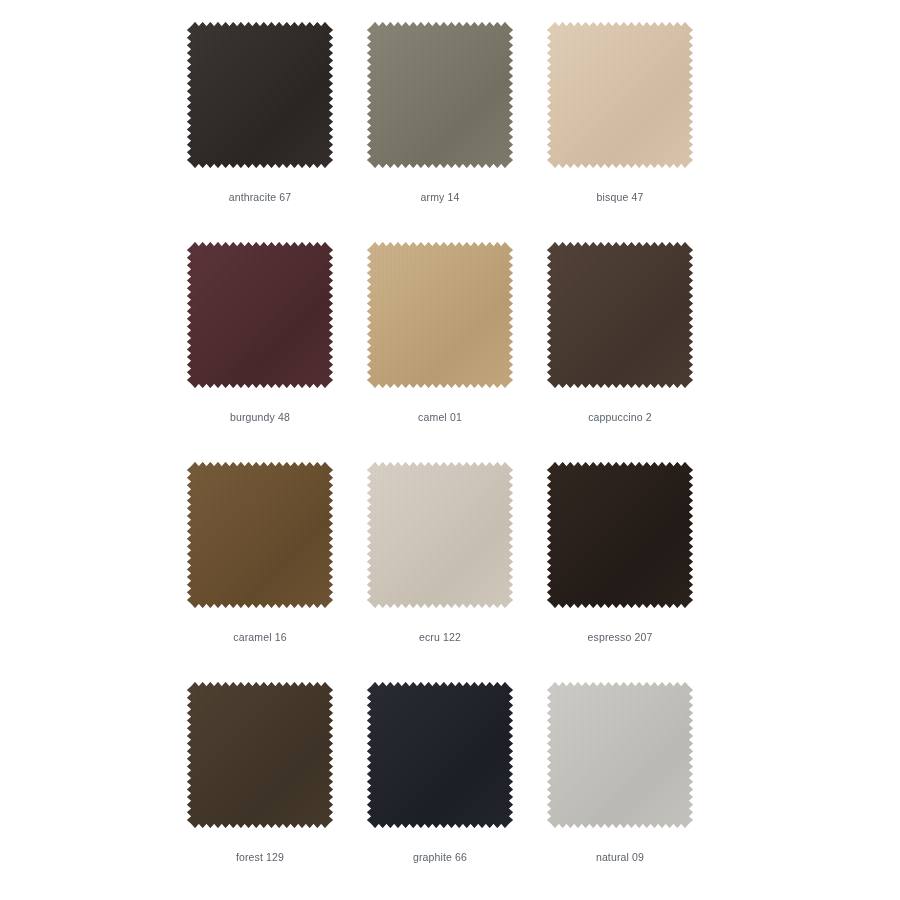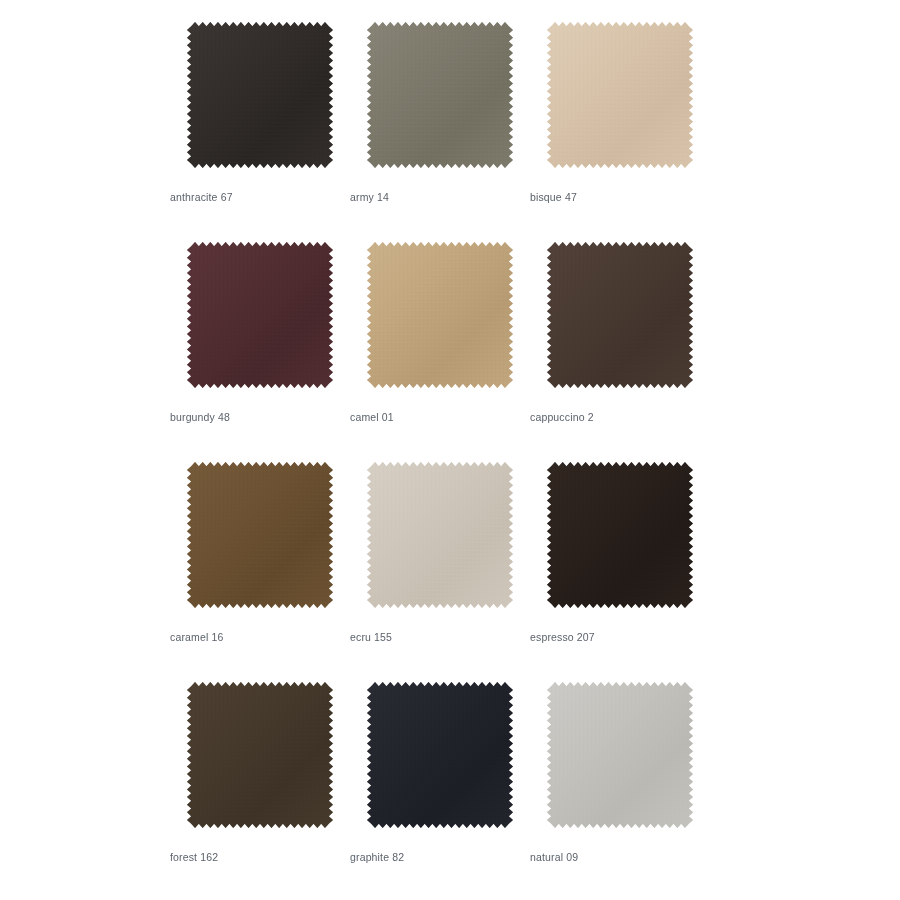--- a/index.html
+++ b/index.html
@@ -65,21 +65,21 @@
   .swatch-chip svg {
     display: block;
     width: 146px;
     height: 146px;
   }
 
   .swatch-label {
     font-size: 10.5px;
     color: #5b626b;
     letter-spacing: 0.15px;
-    text-align: left;
+    text-align: center;
     width: 100%;
     position: absolute;
     left: 0;
     top: 176px;
     line-height: 14px;
     white-space: nowrap;
   }
 </style>
 </head>
 <body>
@@ -269,21 +269,21 @@
                   <rect x="0" y="0" width="1" height="4" fill="#bfb6a9" opacity="0.18"></rect>
                   <rect x="0" y="0" width="4" height="1" fill="#dcd5cb" opacity="0.14"></rect>
                 </pattern>
               </defs>
               <path d="M 4.20 4.20 L 8.02 0.00 L 11.84 4.20 L 15.67 0.00 L 19.49 4.20 L 23.31 0.00 L 27.13 4.20 L 30.96 0.00 L 34.78 4.20 L 38.60 0.00 L 42.42 4.20 L 46.24 0.00 L 50.07 4.20 L 53.89 0.00 L 57.71 4.20 L 61.53 0.00 L 65.36 4.20 L 69.18 0.00 L 73.00 4.20 L 76.82 0.00 L 80.64 4.20 L 84.47 0.00 L 88.29 4.20 L 92.11 0.00 L 95.93 4.20 L 99.76 0.00 L 103.58 4.20 L 107.40 0.00 L 111.22 4.20 L 115.04 0.00 L 118.87 4.20 L 122.69 0.00 L 126.51 4.20 L 130.33 0.00 L 134.16 4.20 L 137.98 0.00 L 141.80 4.20 L 146.00 8.02 L 141.80 11.84 L 146.00 15.67 L 141.80 19.49 L 146.00 23.31 L 141.80 27.13 L 146.00 30.96 L 141.80 34.78 L 146.00 38.60 L 141.80 42.42 L 146.00 46.24 L 141.80 50.07 L 146.00 53.89 L 141.80 57.71 L 146.00 61.53 L 141.80 65.36 L 146.00 69.18 L 141.80 73.00 L 146.00 76.82 L 141.80 80.64 L 146.00 84.47 L 141.80 88.29 L 146.00 92.11 L 141.80 95.93 L 146.00 99.76 L 141.80 103.58 L 146.00 107.40 L 141.80 111.22 L 146.00 115.04 L 141.80 118.87 L 146.00 122.69 L 141.80 126.51 L 146.00 130.33 L 141.80 134.16 L 146.00 137.98 L 141.80 141.80 L 137.98 146.00 L 134.16 141.80 L 130.33 146.00 L 126.51 141.80 L 122.69 146.00 L 118.87 141.80 L 115.04 146.00 L 111.22 141.80 L 107.40 146.00 L 103.58 141.80 L 99.76 146.00 L 95.93 141.80 L 92.11 146.00 L 88.29 141.80 L 84.47 146.00 L 80.64 141.80 L 76.82 146.00 L 73.00 141.80 L 69.18 146.00 L 65.36 141.80 L 61.53 146.00 L 57.71 141.80 L 53.89 146.00 L 50.07 141.80 L 46.24 146.00 L 42.42 141.80 L 38.60 146.00 L 34.78 141.80 L 30.96 146.00 L 27.13 141.80 L 23.31 146.00 L 19.49 141.80 L 15.67 146.00 L 11.84 141.80 L 8.02 146.00 L 4.20 141.80 L 0.00 137.98 L 4.20 134.16 L 0.00 130.33 L 4.20 126.51 L 0.00 122.69 L 4.20 118.87 L 0.00 115.04 L 4.20 111.22 L 0.00 107.40 L 4.20 103.58 L 0.00 99.76 L 4.20 95.93 L 0.00 92.11 L 4.20 88.29 L 0.00 84.47 L 4.20 80.64 L 0.00 76.82 L 4.20 73.00 L 0.00 69.18 L 4.20 65.36 L 0.00 61.53 L 4.20 57.71 L 0.00 53.89 L 4.20 50.07 L 0.00 46.24 L 4.20 42.42 L 0.00 38.60 L 4.20 34.78 L 0.00 30.96 L 4.20 27.13 L 0.00 23.31 L 4.20 19.49 L 0.00 15.67 L 4.20 11.84 L 0.00 8.02 L 4.20 4.20 Z" fill="#cfc7bb"></path>
               <path d="M 4.20 4.20 L 8.02 0.00 L 11.84 4.20 L 15.67 0.00 L 19.49 4.20 L 23.31 0.00 L 27.13 4.20 L 30.96 0.00 L 34.78 4.20 L 38.60 0.00 L 42.42 4.20 L 46.24 0.00 L 50.07 4.20 L 53.89 0.00 L 57.71 4.20 L 61.53 0.00 L 65.36 4.20 L 69.18 0.00 L 73.00 4.20 L 76.82 0.00 L 80.64 4.20 L 84.47 0.00 L 88.29 4.20 L 92.11 0.00 L 95.93 4.20 L 99.76 0.00 L 103.58 4.20 L 107.40 0.00 L 111.22 4.20 L 115.04 0.00 L 118.87 4.20 L 122.69 0.00 L 126.51 4.20 L 130.33 0.00 L 134.16 4.20 L 137.98 0.00 L 141.80 4.20 L 146.00 8.02 L 141.80 11.84 L 146.00 15.67 L 141.80 19.49 L 146.00 23.31 L 141.80 27.13 L 146.00 30.96 L 141.80 34.78 L 146.00 38.60 L 141.80 42.42 L 146.00 46.24 L 141.80 50.07 L 146.00 53.89 L 141.80 57.71 L 146.00 61.53 L 141.80 65.36 L 146.00 69.18 L 141.80 73.00 L 146.00 76.82 L 141.80 80.64 L 146.00 84.47 L 141.80 88.29 L 146.00 92.11 L 141.80 95.93 L 146.00 99.76 L 141.80 103.58 L 146.00 107.40 L 141.80 111.22 L 146.00 115.04 L 141.80 118.87 L 146.00 122.69 L 141.80 126.51 L 146.00 130.33 L 141.80 134.16 L 146.00 137.98 L 141.80 141.80 L 137.98 146.00 L 134.16 141.80 L 130.33 146.00 L 126.51 141.80 L 122.69 146.00 L 118.87 141.80 L 115.04 146.00 L 111.22 141.80 L 107.40 146.00 L 103.58 141.80 L 99.76 146.00 L 95.93 141.80 L 92.11 146.00 L 88.29 141.80 L 84.47 146.00 L 80.64 141.80 L 76.82 146.00 L 73.00 141.80 L 69.18 146.00 L 65.36 141.80 L 61.53 146.00 L 57.71 141.80 L 53.89 146.00 L 50.07 141.80 L 46.24 146.00 L 42.42 141.80 L 38.60 146.00 L 34.78 141.80 L 30.96 146.00 L 27.13 141.80 L 23.31 146.00 L 19.49 141.80 L 15.67 146.00 L 11.84 141.80 L 8.02 146.00 L 4.20 141.80 L 0.00 137.98 L 4.20 134.16 L 0.00 130.33 L 4.20 126.51 L 0.00 122.69 L 4.20 118.87 L 0.00 115.04 L 4.20 111.22 L 0.00 107.40 L 4.20 103.58 L 0.00 99.76 L 4.20 95.93 L 0.00 92.11 L 4.20 88.29 L 0.00 84.47 L 4.20 80.64 L 0.00 76.82 L 4.20 73.00 L 0.00 69.18 L 4.20 65.36 L 0.00 61.53 L 4.20 57.71 L 0.00 53.89 L 4.20 50.07 L 0.00 46.24 L 4.20 42.42 L 0.00 38.60 L 4.20 34.78 L 0.00 30.96 L 4.20 27.13 L 0.00 23.31 L 4.20 19.49 L 0.00 15.67 L 4.20 11.84 L 0.00 8.02 L 4.20 4.20 Z" fill="url(#grad7)" opacity="0.55"></path>
               <path d="M 4.20 4.20 L 8.02 0.00 L 11.84 4.20 L 15.67 0.00 L 19.49 4.20 L 23.31 0.00 L 27.13 4.20 L 30.96 0.00 L 34.78 4.20 L 38.60 0.00 L 42.42 4.20 L 46.24 0.00 L 50.07 4.20 L 53.89 0.00 L 57.71 4.20 L 61.53 0.00 L 65.36 4.20 L 69.18 0.00 L 73.00 4.20 L 76.82 0.00 L 80.64 4.20 L 84.47 0.00 L 88.29 4.20 L 92.11 0.00 L 95.93 4.20 L 99.76 0.00 L 103.58 4.20 L 107.40 0.00 L 111.22 4.20 L 115.04 0.00 L 118.87 4.20 L 122.69 0.00 L 126.51 4.20 L 130.33 0.00 L 134.16 4.20 L 137.98 0.00 L 141.80 4.20 L 146.00 8.02 L 141.80 11.84 L 146.00 15.67 L 141.80 19.49 L 146.00 23.31 L 141.80 27.13 L 146.00 30.96 L 141.80 34.78 L 146.00 38.60 L 141.80 42.42 L 146.00 46.24 L 141.80 50.07 L 146.00 53.89 L 141.80 57.71 L 146.00 61.53 L 141.80 65.36 L 146.00 69.18 L 141.80 73.00 L 146.00 76.82 L 141.80 80.64 L 146.00 84.47 L 141.80 88.29 L 146.00 92.11 L 141.80 95.93 L 146.00 99.76 L 141.80 103.58 L 146.00 107.40 L 141.80 111.22 L 146.00 115.04 L 141.80 118.87 L 146.00 122.69 L 141.80 126.51 L 146.00 130.33 L 141.80 134.16 L 146.00 137.98 L 141.80 141.80 L 137.98 146.00 L 134.16 141.80 L 130.33 146.00 L 126.51 141.80 L 122.69 146.00 L 118.87 141.80 L 115.04 146.00 L 111.22 141.80 L 107.40 146.00 L 103.58 141.80 L 99.76 146.00 L 95.93 141.80 L 92.11 146.00 L 88.29 141.80 L 84.47 146.00 L 80.64 141.80 L 76.82 146.00 L 73.00 141.80 L 69.18 146.00 L 65.36 141.80 L 61.53 146.00 L 57.71 141.80 L 53.89 146.00 L 50.07 141.80 L 46.24 146.00 L 42.42 141.80 L 38.60 146.00 L 34.78 141.80 L 30.96 146.00 L 27.13 141.80 L 23.31 146.00 L 19.49 141.80 L 15.67 146.00 L 11.84 141.80 L 8.02 146.00 L 4.20 141.80 L 0.00 137.98 L 4.20 134.16 L 0.00 130.33 L 4.20 126.51 L 0.00 122.69 L 4.20 118.87 L 0.00 115.04 L 4.20 111.22 L 0.00 107.40 L 4.20 103.58 L 0.00 99.76 L 4.20 95.93 L 0.00 92.11 L 4.20 88.29 L 0.00 84.47 L 4.20 80.64 L 0.00 76.82 L 4.20 73.00 L 0.00 69.18 L 4.20 65.36 L 0.00 61.53 L 4.20 57.71 L 0.00 53.89 L 4.20 50.07 L 0.00 46.24 L 4.20 42.42 L 0.00 38.60 L 4.20 34.78 L 0.00 30.96 L 4.20 27.13 L 0.00 23.31 L 4.20 19.49 L 0.00 15.67 L 4.20 11.84 L 0.00 8.02 L 4.20 4.20 Z" fill="url(#weave7)" opacity="0.5"></path>
             </svg>
           </div>
         </div>
-        <div class="swatch-label">ecru 155</div>
+        <div class="swatch-label">ecru 122</div>
       </div>
       <div class="swatch-cell">
         <div class="swatch-figure">
           <div class="swatch-chip">
             <svg viewBox="0 0 146 146" width="146" height="146">
               <defs>
                 <linearGradient id="grad8" x1="0" y1="0" x2="1" y2="1">
                   <stop offset="0" stop-color="#382c25"></stop>
                   <stop offset="0.35" stop-color="#2a211c"></stop>
                   <stop offset="0.68" stop-color="#1b1512"></stop>
@@ -317,21 +317,21 @@
                   <rect x="0" y="0" width="1" height="4" fill="#352c20" opacity="0.18"></rect>
                   <rect x="0" y="0" width="4" height="1" fill="#544636" opacity="0.14"></rect>
                 </pattern>
               </defs>
               <path d="M 4.20 4.20 L 8.02 0.00 L 11.84 4.20 L 15.67 0.00 L 19.49 4.20 L 23.31 0.00 L 27.13 4.20 L 30.96 0.00 L 34.78 4.20 L 38.60 0.00 L 42.42 4.20 L 46.24 0.00 L 50.07 4.20 L 53.89 0.00 L 57.71 4.20 L 61.53 0.00 L 65.36 4.20 L 69.18 0.00 L 73.00 4.20 L 76.82 0.00 L 80.64 4.20 L 84.47 0.00 L 88.29 4.20 L 92.11 0.00 L 95.93 4.20 L 99.76 0.00 L 103.58 4.20 L 107.40 0.00 L 111.22 4.20 L 115.04 0.00 L 118.87 4.20 L 122.69 0.00 L 126.51 4.20 L 130.33 0.00 L 134.16 4.20 L 137.98 0.00 L 141.80 4.20 L 146.00 8.02 L 141.80 11.84 L 146.00 15.67 L 141.80 19.49 L 146.00 23.31 L 141.80 27.13 L 146.00 30.96 L 141.80 34.78 L 146.00 38.60 L 141.80 42.42 L 146.00 46.24 L 141.80 50.07 L 146.00 53.89 L 141.80 57.71 L 146.00 61.53 L 141.80 65.36 L 146.00 69.18 L 141.80 73.00 L 146.00 76.82 L 141.80 80.64 L 146.00 84.47 L 141.80 88.29 L 146.00 92.11 L 141.80 95.93 L 146.00 99.76 L 141.80 103.58 L 146.00 107.40 L 141.80 111.22 L 146.00 115.04 L 141.80 118.87 L 146.00 122.69 L 141.80 126.51 L 146.00 130.33 L 141.80 134.16 L 146.00 137.98 L 141.80 141.80 L 137.98 146.00 L 134.16 141.80 L 130.33 146.00 L 126.51 141.80 L 122.69 146.00 L 118.87 141.80 L 115.04 146.00 L 111.22 141.80 L 107.40 146.00 L 103.58 141.80 L 99.76 146.00 L 95.93 141.80 L 92.11 146.00 L 88.29 141.80 L 84.47 146.00 L 80.64 141.80 L 76.82 146.00 L 73.00 141.80 L 69.18 146.00 L 65.36 141.80 L 61.53 146.00 L 57.71 141.80 L 53.89 146.00 L 50.07 141.80 L 46.24 146.00 L 42.42 141.80 L 38.60 146.00 L 34.78 141.80 L 30.96 146.00 L 27.13 141.80 L 23.31 146.00 L 19.49 141.80 L 15.67 146.00 L 11.84 141.80 L 8.02 146.00 L 4.20 141.80 L 0.00 137.98 L 4.20 134.16 L 0.00 130.33 L 4.20 126.51 L 0.00 122.69 L 4.20 118.87 L 0.00 115.04 L 4.20 111.22 L 0.00 107.40 L 4.20 103.58 L 0.00 99.76 L 4.20 95.93 L 0.00 92.11 L 4.20 88.29 L 0.00 84.47 L 4.20 80.64 L 0.00 76.82 L 4.20 73.00 L 0.00 69.18 L 4.20 65.36 L 0.00 61.53 L 4.20 57.71 L 0.00 53.89 L 4.20 50.07 L 0.00 46.24 L 4.20 42.42 L 0.00 38.60 L 4.20 34.78 L 0.00 30.96 L 4.20 27.13 L 0.00 23.31 L 4.20 19.49 L 0.00 15.67 L 4.20 11.84 L 0.00 8.02 L 4.20 4.20 Z" fill="#463a2c"></path>
               <path d="M 4.20 4.20 L 8.02 0.00 L 11.84 4.20 L 15.67 0.00 L 19.49 4.20 L 23.31 0.00 L 27.13 4.20 L 30.96 0.00 L 34.78 4.20 L 38.60 0.00 L 42.42 4.20 L 46.24 0.00 L 50.07 4.20 L 53.89 0.00 L 57.71 4.20 L 61.53 0.00 L 65.36 4.20 L 69.18 0.00 L 73.00 4.20 L 76.82 0.00 L 80.64 4.20 L 84.47 0.00 L 88.29 4.20 L 92.11 0.00 L 95.93 4.20 L 99.76 0.00 L 103.58 4.20 L 107.40 0.00 L 111.22 4.20 L 115.04 0.00 L 118.87 4.20 L 122.69 0.00 L 126.51 4.20 L 130.33 0.00 L 134.16 4.20 L 137.98 0.00 L 141.80 4.20 L 146.00 8.02 L 141.80 11.84 L 146.00 15.67 L 141.80 19.49 L 146.00 23.31 L 141.80 27.13 L 146.00 30.96 L 141.80 34.78 L 146.00 38.60 L 141.80 42.42 L 146.00 46.24 L 141.80 50.07 L 146.00 53.89 L 141.80 57.71 L 146.00 61.53 L 141.80 65.36 L 146.00 69.18 L 141.80 73.00 L 146.00 76.82 L 141.80 80.64 L 146.00 84.47 L 141.80 88.29 L 146.00 92.11 L 141.80 95.93 L 146.00 99.76 L 141.80 103.58 L 146.00 107.40 L 141.80 111.22 L 146.00 115.04 L 141.80 118.87 L 146.00 122.69 L 141.80 126.51 L 146.00 130.33 L 141.80 134.16 L 146.00 137.98 L 141.80 141.80 L 137.98 146.00 L 134.16 141.80 L 130.33 146.00 L 126.51 141.80 L 122.69 146.00 L 118.87 141.80 L 115.04 146.00 L 111.22 141.80 L 107.40 146.00 L 103.58 141.80 L 99.76 146.00 L 95.93 141.80 L 92.11 146.00 L 88.29 141.80 L 84.47 146.00 L 80.64 141.80 L 76.82 146.00 L 73.00 141.80 L 69.18 146.00 L 65.36 141.80 L 61.53 146.00 L 57.71 141.80 L 53.89 146.00 L 50.07 141.80 L 46.24 146.00 L 42.42 141.80 L 38.60 146.00 L 34.78 141.80 L 30.96 146.00 L 27.13 141.80 L 23.31 146.00 L 19.49 141.80 L 15.67 146.00 L 11.84 141.80 L 8.02 146.00 L 4.20 141.80 L 0.00 137.98 L 4.20 134.16 L 0.00 130.33 L 4.20 126.51 L 0.00 122.69 L 4.20 118.87 L 0.00 115.04 L 4.20 111.22 L 0.00 107.40 L 4.20 103.58 L 0.00 99.76 L 4.20 95.93 L 0.00 92.11 L 4.20 88.29 L 0.00 84.47 L 4.20 80.64 L 0.00 76.82 L 4.20 73.00 L 0.00 69.18 L 4.20 65.36 L 0.00 61.53 L 4.20 57.71 L 0.00 53.89 L 4.20 50.07 L 0.00 46.24 L 4.20 42.42 L 0.00 38.60 L 4.20 34.78 L 0.00 30.96 L 4.20 27.13 L 0.00 23.31 L 4.20 19.49 L 0.00 15.67 L 4.20 11.84 L 0.00 8.02 L 4.20 4.20 Z" fill="url(#grad9)" opacity="0.55"></path>
               <path d="M 4.20 4.20 L 8.02 0.00 L 11.84 4.20 L 15.67 0.00 L 19.49 4.20 L 23.31 0.00 L 27.13 4.20 L 30.96 0.00 L 34.78 4.20 L 38.60 0.00 L 42.42 4.20 L 46.24 0.00 L 50.07 4.20 L 53.89 0.00 L 57.71 4.20 L 61.53 0.00 L 65.36 4.20 L 69.18 0.00 L 73.00 4.20 L 76.82 0.00 L 80.64 4.20 L 84.47 0.00 L 88.29 4.20 L 92.11 0.00 L 95.93 4.20 L 99.76 0.00 L 103.58 4.20 L 107.40 0.00 L 111.22 4.20 L 115.04 0.00 L 118.87 4.20 L 122.69 0.00 L 126.51 4.20 L 130.33 0.00 L 134.16 4.20 L 137.98 0.00 L 141.80 4.20 L 146.00 8.02 L 141.80 11.84 L 146.00 15.67 L 141.80 19.49 L 146.00 23.31 L 141.80 27.13 L 146.00 30.96 L 141.80 34.78 L 146.00 38.60 L 141.80 42.42 L 146.00 46.24 L 141.80 50.07 L 146.00 53.89 L 141.80 57.71 L 146.00 61.53 L 141.80 65.36 L 146.00 69.18 L 141.80 73.00 L 146.00 76.82 L 141.80 80.64 L 146.00 84.47 L 141.80 88.29 L 146.00 92.11 L 141.80 95.93 L 146.00 99.76 L 141.80 103.58 L 146.00 107.40 L 141.80 111.22 L 146.00 115.04 L 141.80 118.87 L 146.00 122.69 L 141.80 126.51 L 146.00 130.33 L 141.80 134.16 L 146.00 137.98 L 141.80 141.80 L 137.98 146.00 L 134.16 141.80 L 130.33 146.00 L 126.51 141.80 L 122.69 146.00 L 118.87 141.80 L 115.04 146.00 L 111.22 141.80 L 107.40 146.00 L 103.58 141.80 L 99.76 146.00 L 95.93 141.80 L 92.11 146.00 L 88.29 141.80 L 84.47 146.00 L 80.64 141.80 L 76.82 146.00 L 73.00 141.80 L 69.18 146.00 L 65.36 141.80 L 61.53 146.00 L 57.71 141.80 L 53.89 146.00 L 50.07 141.80 L 46.24 146.00 L 42.42 141.80 L 38.60 146.00 L 34.78 141.80 L 30.96 146.00 L 27.13 141.80 L 23.31 146.00 L 19.49 141.80 L 15.67 146.00 L 11.84 141.80 L 8.02 146.00 L 4.20 141.80 L 0.00 137.98 L 4.20 134.16 L 0.00 130.33 L 4.20 126.51 L 0.00 122.69 L 4.20 118.87 L 0.00 115.04 L 4.20 111.22 L 0.00 107.40 L 4.20 103.58 L 0.00 99.76 L 4.20 95.93 L 0.00 92.11 L 4.20 88.29 L 0.00 84.47 L 4.20 80.64 L 0.00 76.82 L 4.20 73.00 L 0.00 69.18 L 4.20 65.36 L 0.00 61.53 L 4.20 57.71 L 0.00 53.89 L 4.20 50.07 L 0.00 46.24 L 4.20 42.42 L 0.00 38.60 L 4.20 34.78 L 0.00 30.96 L 4.20 27.13 L 0.00 23.31 L 4.20 19.49 L 0.00 15.67 L 4.20 11.84 L 0.00 8.02 L 4.20 4.20 Z" fill="url(#weave9)" opacity="0.5"></path>
             </svg>
           </div>
         </div>
-        <div class="swatch-label">forest 162</div>
+        <div class="swatch-label">forest 129</div>
       </div>
       <div class="swatch-cell">
         <div class="swatch-figure">
           <div class="swatch-chip">
             <svg viewBox="0 0 146 146" width="146" height="146">
               <defs>
                 <linearGradient id="grad10" x1="0" y1="0" x2="1" y2="1">
                   <stop offset="0" stop-color="#2f3139"></stop>
                   <stop offset="0.35" stop-color="#23252c"></stop>
                   <stop offset="0.68" stop-color="#171920"></stop>
@@ -341,21 +341,21 @@
                   <rect x="0" y="0" width="1" height="4" fill="#171920" opacity="0.18"></rect>
                   <rect x="0" y="0" width="4" height="1" fill="#2f3139" opacity="0.14"></rect>
                 </pattern>
               </defs>
               <path d="M 4.20 4.20 L 8.02 0.00 L 11.84 4.20 L 15.67 0.00 L 19.49 4.20 L 23.31 0.00 L 27.13 4.20 L 30.96 0.00 L 34.78 4.20 L 38.60 0.00 L 42.42 4.20 L 46.24 0.00 L 50.07 4.20 L 53.89 0.00 L 57.71 4.20 L 61.53 0.00 L 65.36 4.20 L 69.18 0.00 L 73.00 4.20 L 76.82 0.00 L 80.64 4.20 L 84.47 0.00 L 88.29 4.20 L 92.11 0.00 L 95.93 4.20 L 99.76 0.00 L 103.58 4.20 L 107.40 0.00 L 111.22 4.20 L 115.04 0.00 L 118.87 4.20 L 122.69 0.00 L 126.51 4.20 L 130.33 0.00 L 134.16 4.20 L 137.98 0.00 L 141.80 4.20 L 146.00 8.02 L 141.80 11.84 L 146.00 15.67 L 141.80 19.49 L 146.00 23.31 L 141.80 27.13 L 146.00 30.96 L 141.80 34.78 L 146.00 38.60 L 141.80 42.42 L 146.00 46.24 L 141.80 50.07 L 146.00 53.89 L 141.80 57.71 L 146.00 61.53 L 141.80 65.36 L 146.00 69.18 L 141.80 73.00 L 146.00 76.82 L 141.80 80.64 L 146.00 84.47 L 141.80 88.29 L 146.00 92.11 L 141.80 95.93 L 146.00 99.76 L 141.80 103.58 L 146.00 107.40 L 141.80 111.22 L 146.00 115.04 L 141.80 118.87 L 146.00 122.69 L 141.80 126.51 L 146.00 130.33 L 141.80 134.16 L 146.00 137.98 L 141.80 141.80 L 137.98 146.00 L 134.16 141.80 L 130.33 146.00 L 126.51 141.80 L 122.69 146.00 L 118.87 141.80 L 115.04 146.00 L 111.22 141.80 L 107.40 146.00 L 103.58 141.80 L 99.76 146.00 L 95.93 141.80 L 92.11 146.00 L 88.29 141.80 L 84.47 146.00 L 80.64 141.80 L 76.82 146.00 L 73.00 141.80 L 69.18 146.00 L 65.36 141.80 L 61.53 146.00 L 57.71 141.80 L 53.89 146.00 L 50.07 141.80 L 46.24 146.00 L 42.42 141.80 L 38.60 146.00 L 34.78 141.80 L 30.96 146.00 L 27.13 141.80 L 23.31 146.00 L 19.49 141.80 L 15.67 146.00 L 11.84 141.80 L 8.02 146.00 L 4.20 141.80 L 0.00 137.98 L 4.20 134.16 L 0.00 130.33 L 4.20 126.51 L 0.00 122.69 L 4.20 118.87 L 0.00 115.04 L 4.20 111.22 L 0.00 107.40 L 4.20 103.58 L 0.00 99.76 L 4.20 95.93 L 0.00 92.11 L 4.20 88.29 L 0.00 84.47 L 4.20 80.64 L 0.00 76.82 L 4.20 73.00 L 0.00 69.18 L 4.20 65.36 L 0.00 61.53 L 4.20 57.71 L 0.00 53.89 L 4.20 50.07 L 0.00 46.24 L 4.20 42.42 L 0.00 38.60 L 4.20 34.78 L 0.00 30.96 L 4.20 27.13 L 0.00 23.31 L 4.20 19.49 L 0.00 15.67 L 4.20 11.84 L 0.00 8.02 L 4.20 4.20 Z" fill="#23252c"></path>
               <path d="M 4.20 4.20 L 8.02 0.00 L 11.84 4.20 L 15.67 0.00 L 19.49 4.20 L 23.31 0.00 L 27.13 4.20 L 30.96 0.00 L 34.78 4.20 L 38.60 0.00 L 42.42 4.20 L 46.24 0.00 L 50.07 4.20 L 53.89 0.00 L 57.71 4.20 L 61.53 0.00 L 65.36 4.20 L 69.18 0.00 L 73.00 4.20 L 76.82 0.00 L 80.64 4.20 L 84.47 0.00 L 88.29 4.20 L 92.11 0.00 L 95.93 4.20 L 99.76 0.00 L 103.58 4.20 L 107.40 0.00 L 111.22 4.20 L 115.04 0.00 L 118.87 4.20 L 122.69 0.00 L 126.51 4.20 L 130.33 0.00 L 134.16 4.20 L 137.98 0.00 L 141.80 4.20 L 146.00 8.02 L 141.80 11.84 L 146.00 15.67 L 141.80 19.49 L 146.00 23.31 L 141.80 27.13 L 146.00 30.96 L 141.80 34.78 L 146.00 38.60 L 141.80 42.42 L 146.00 46.24 L 141.80 50.07 L 146.00 53.89 L 141.80 57.71 L 146.00 61.53 L 141.80 65.36 L 146.00 69.18 L 141.80 73.00 L 146.00 76.82 L 141.80 80.64 L 146.00 84.47 L 141.80 88.29 L 146.00 92.11 L 141.80 95.93 L 146.00 99.76 L 141.80 103.58 L 146.00 107.40 L 141.80 111.22 L 146.00 115.04 L 141.80 118.87 L 146.00 122.69 L 141.80 126.51 L 146.00 130.33 L 141.80 134.16 L 146.00 137.98 L 141.80 141.80 L 137.98 146.00 L 134.16 141.80 L 130.33 146.00 L 126.51 141.80 L 122.69 146.00 L 118.87 141.80 L 115.04 146.00 L 111.22 141.80 L 107.40 146.00 L 103.58 141.80 L 99.76 146.00 L 95.93 141.80 L 92.11 146.00 L 88.29 141.80 L 84.47 146.00 L 80.64 141.80 L 76.82 146.00 L 73.00 141.80 L 69.18 146.00 L 65.36 141.80 L 61.53 146.00 L 57.71 141.80 L 53.89 146.00 L 50.07 141.80 L 46.24 146.00 L 42.42 141.80 L 38.60 146.00 L 34.78 141.80 L 30.96 146.00 L 27.13 141.80 L 23.31 146.00 L 19.49 141.80 L 15.67 146.00 L 11.84 141.80 L 8.02 146.00 L 4.20 141.80 L 0.00 137.98 L 4.20 134.16 L 0.00 130.33 L 4.20 126.51 L 0.00 122.69 L 4.20 118.87 L 0.00 115.04 L 4.20 111.22 L 0.00 107.40 L 4.20 103.58 L 0.00 99.76 L 4.20 95.93 L 0.00 92.11 L 4.20 88.29 L 0.00 84.47 L 4.20 80.64 L 0.00 76.82 L 4.20 73.00 L 0.00 69.18 L 4.20 65.36 L 0.00 61.53 L 4.20 57.71 L 0.00 53.89 L 4.20 50.07 L 0.00 46.24 L 4.20 42.42 L 0.00 38.60 L 4.20 34.78 L 0.00 30.96 L 4.20 27.13 L 0.00 23.31 L 4.20 19.49 L 0.00 15.67 L 4.20 11.84 L 0.00 8.02 L 4.20 4.20 Z" fill="url(#grad10)" opacity="0.55"></path>
               <path d="M 4.20 4.20 L 8.02 0.00 L 11.84 4.20 L 15.67 0.00 L 19.49 4.20 L 23.31 0.00 L 27.13 4.20 L 30.96 0.00 L 34.78 4.20 L 38.60 0.00 L 42.42 4.20 L 46.24 0.00 L 50.07 4.20 L 53.89 0.00 L 57.71 4.20 L 61.53 0.00 L 65.36 4.20 L 69.18 0.00 L 73.00 4.20 L 76.82 0.00 L 80.64 4.20 L 84.47 0.00 L 88.29 4.20 L 92.11 0.00 L 95.93 4.20 L 99.76 0.00 L 103.58 4.20 L 107.40 0.00 L 111.22 4.20 L 115.04 0.00 L 118.87 4.20 L 122.69 0.00 L 126.51 4.20 L 130.33 0.00 L 134.16 4.20 L 137.98 0.00 L 141.80 4.20 L 146.00 8.02 L 141.80 11.84 L 146.00 15.67 L 141.80 19.49 L 146.00 23.31 L 141.80 27.13 L 146.00 30.96 L 141.80 34.78 L 146.00 38.60 L 141.80 42.42 L 146.00 46.24 L 141.80 50.07 L 146.00 53.89 L 141.80 57.71 L 146.00 61.53 L 141.80 65.36 L 146.00 69.18 L 141.80 73.00 L 146.00 76.82 L 141.80 80.64 L 146.00 84.47 L 141.80 88.29 L 146.00 92.11 L 141.80 95.93 L 146.00 99.76 L 141.80 103.58 L 146.00 107.40 L 141.80 111.22 L 146.00 115.04 L 141.80 118.87 L 146.00 122.69 L 141.80 126.51 L 146.00 130.33 L 141.80 134.16 L 146.00 137.98 L 141.80 141.80 L 137.98 146.00 L 134.16 141.80 L 130.33 146.00 L 126.51 141.80 L 122.69 146.00 L 118.87 141.80 L 115.04 146.00 L 111.22 141.80 L 107.40 146.00 L 103.58 141.80 L 99.76 146.00 L 95.93 141.80 L 92.11 146.00 L 88.29 141.80 L 84.47 146.00 L 80.64 141.80 L 76.82 146.00 L 73.00 141.80 L 69.18 146.00 L 65.36 141.80 L 61.53 146.00 L 57.71 141.80 L 53.89 146.00 L 50.07 141.80 L 46.24 146.00 L 42.42 141.80 L 38.60 146.00 L 34.78 141.80 L 30.96 146.00 L 27.13 141.80 L 23.31 146.00 L 19.49 141.80 L 15.67 146.00 L 11.84 141.80 L 8.02 146.00 L 4.20 141.80 L 0.00 137.98 L 4.20 134.16 L 0.00 130.33 L 4.20 126.51 L 0.00 122.69 L 4.20 118.87 L 0.00 115.04 L 4.20 111.22 L 0.00 107.40 L 4.20 103.58 L 0.00 99.76 L 4.20 95.93 L 0.00 92.11 L 4.20 88.29 L 0.00 84.47 L 4.20 80.64 L 0.00 76.82 L 4.20 73.00 L 0.00 69.18 L 4.20 65.36 L 0.00 61.53 L 4.20 57.71 L 0.00 53.89 L 4.20 50.07 L 0.00 46.24 L 4.20 42.42 L 0.00 38.60 L 4.20 34.78 L 0.00 30.96 L 4.20 27.13 L 0.00 23.31 L 4.20 19.49 L 0.00 15.67 L 4.20 11.84 L 0.00 8.02 L 4.20 4.20 Z" fill="url(#weave10)" opacity="0.5"></path>
             </svg>
           </div>
         </div>
-        <div class="swatch-label">graphite 82</div>
+        <div class="swatch-label">graphite 66</div>
       </div>
       <div class="swatch-cell">
         <div class="swatch-figure">
           <div class="swatch-chip">
             <svg viewBox="0 0 146 146" width="146" height="146">
               <defs>
                 <linearGradient id="grad11" x1="0" y1="0" x2="1" y2="1">
                   <stop offset="0" stop-color="#d2d1cd"></stop>
                   <stop offset="0.35" stop-color="#c3c2bd"></stop>
                   <stop offset="0.68" stop-color="#b2b1ab"></stop>

